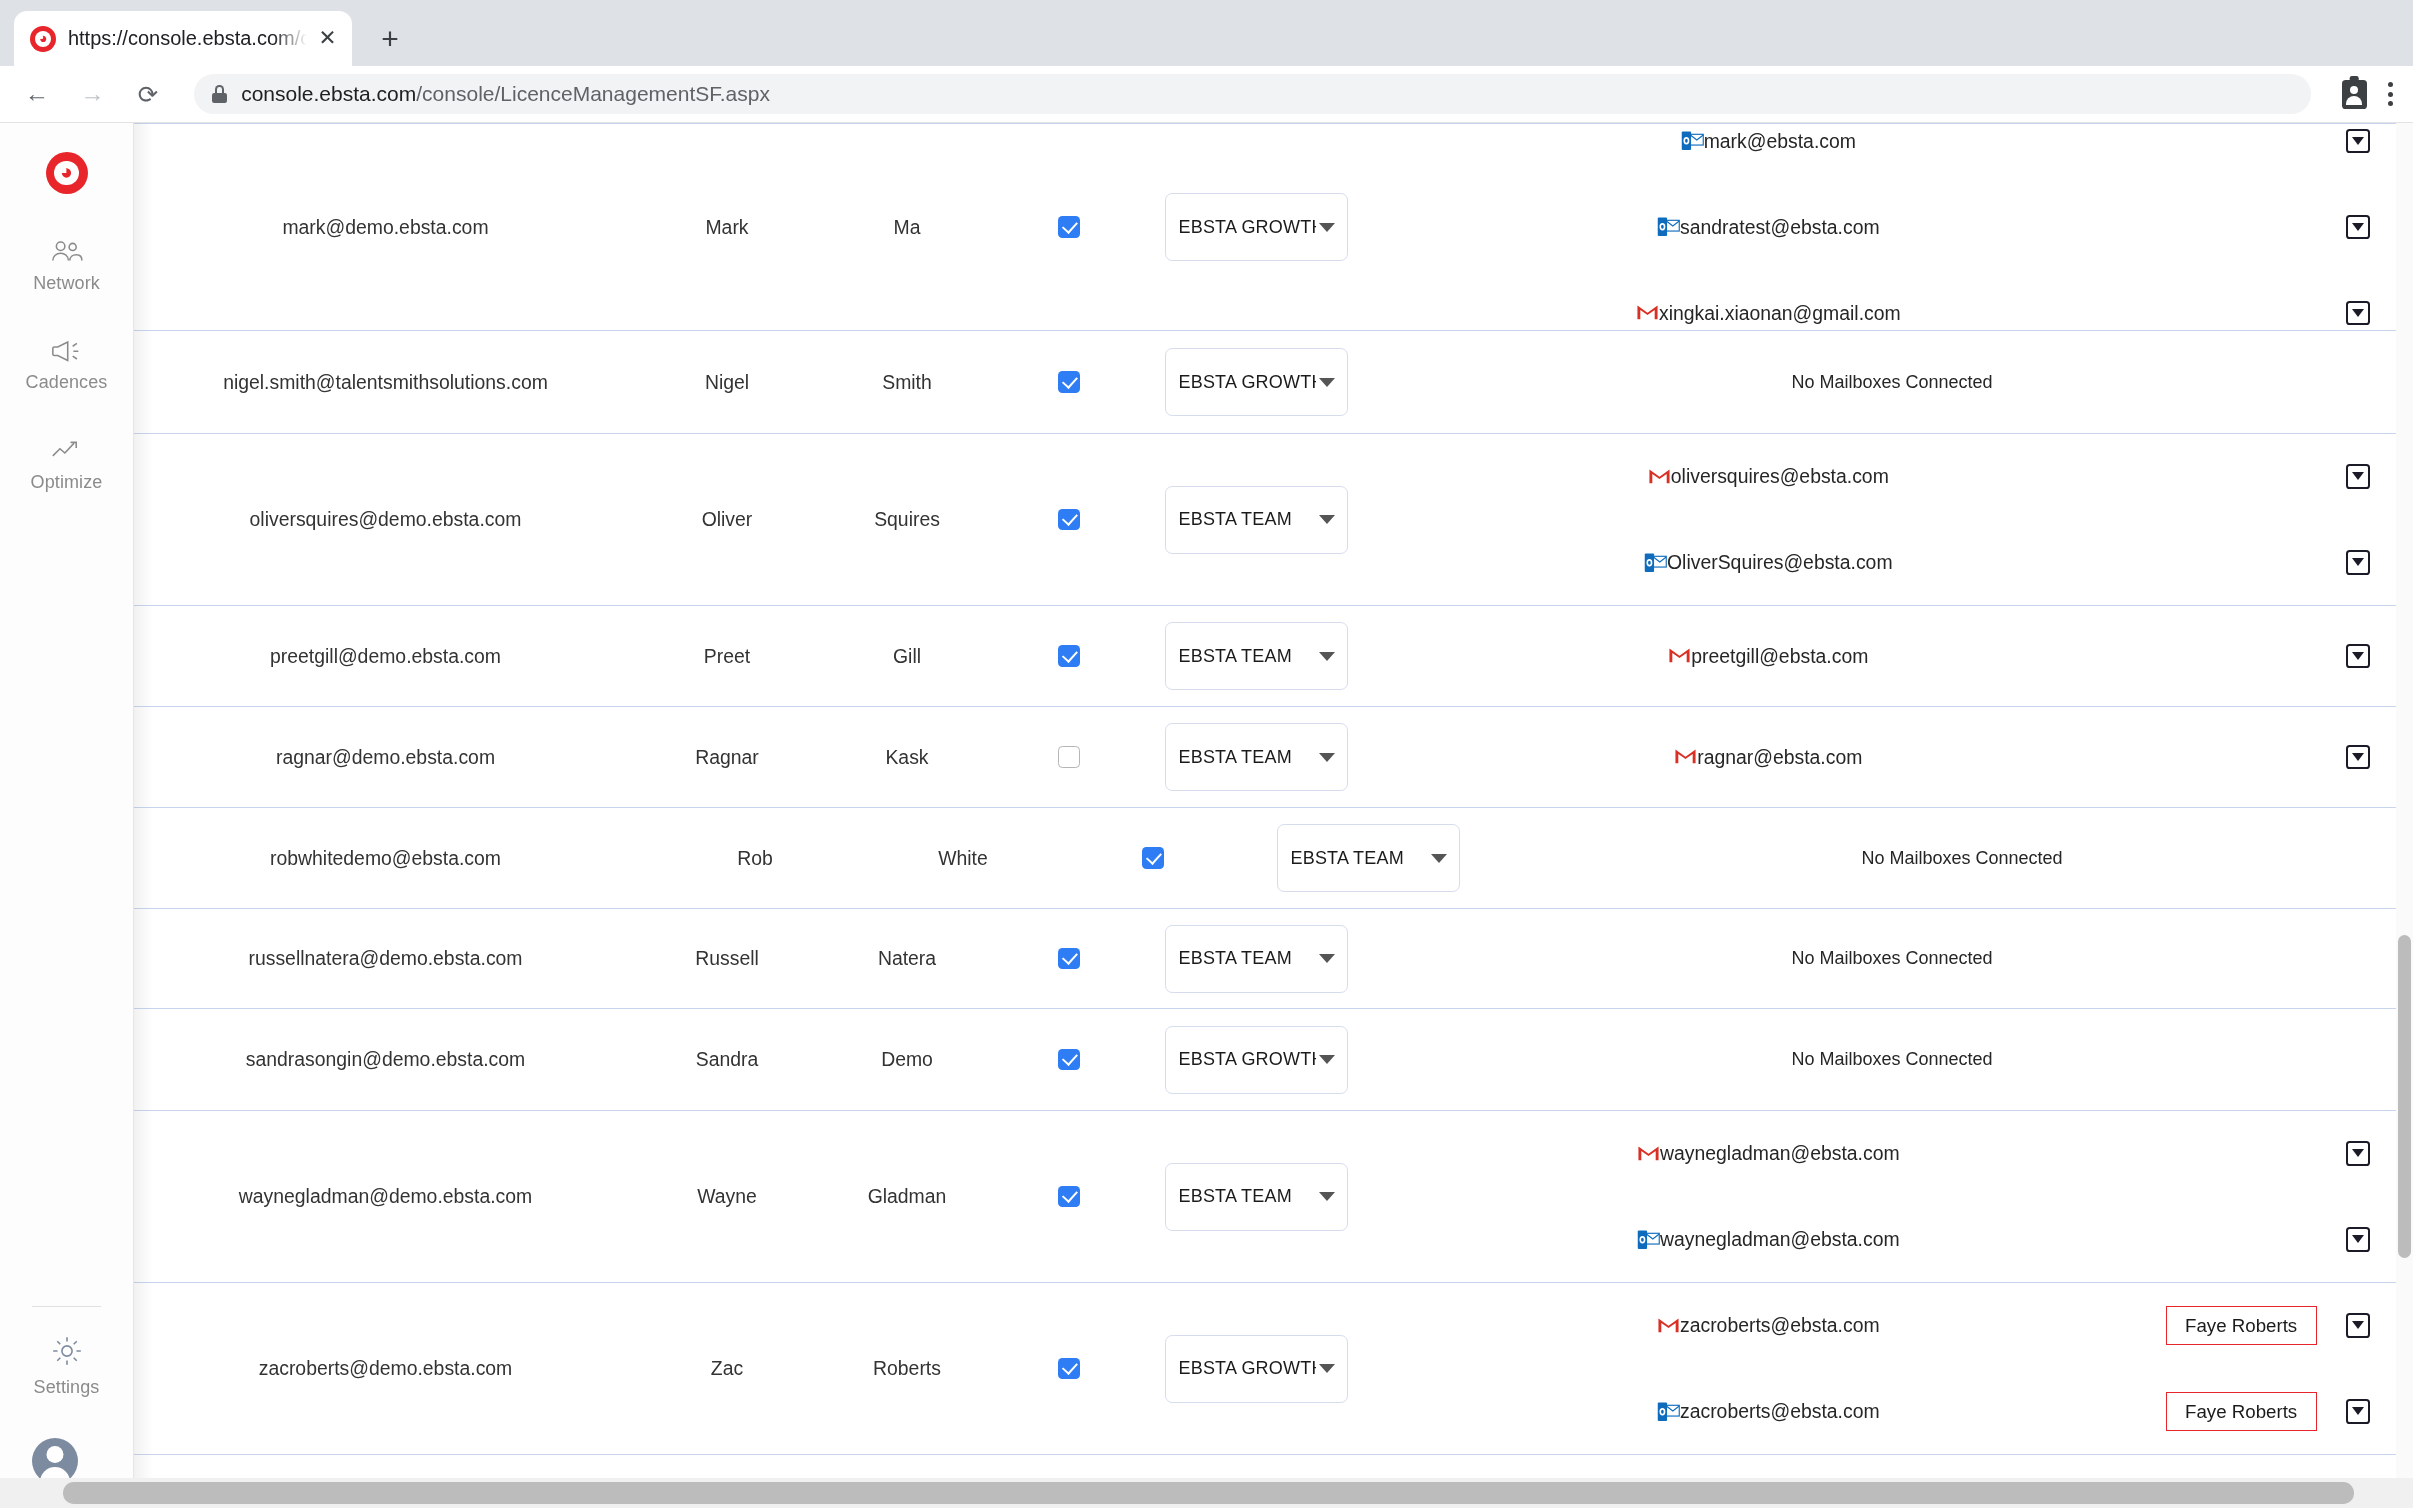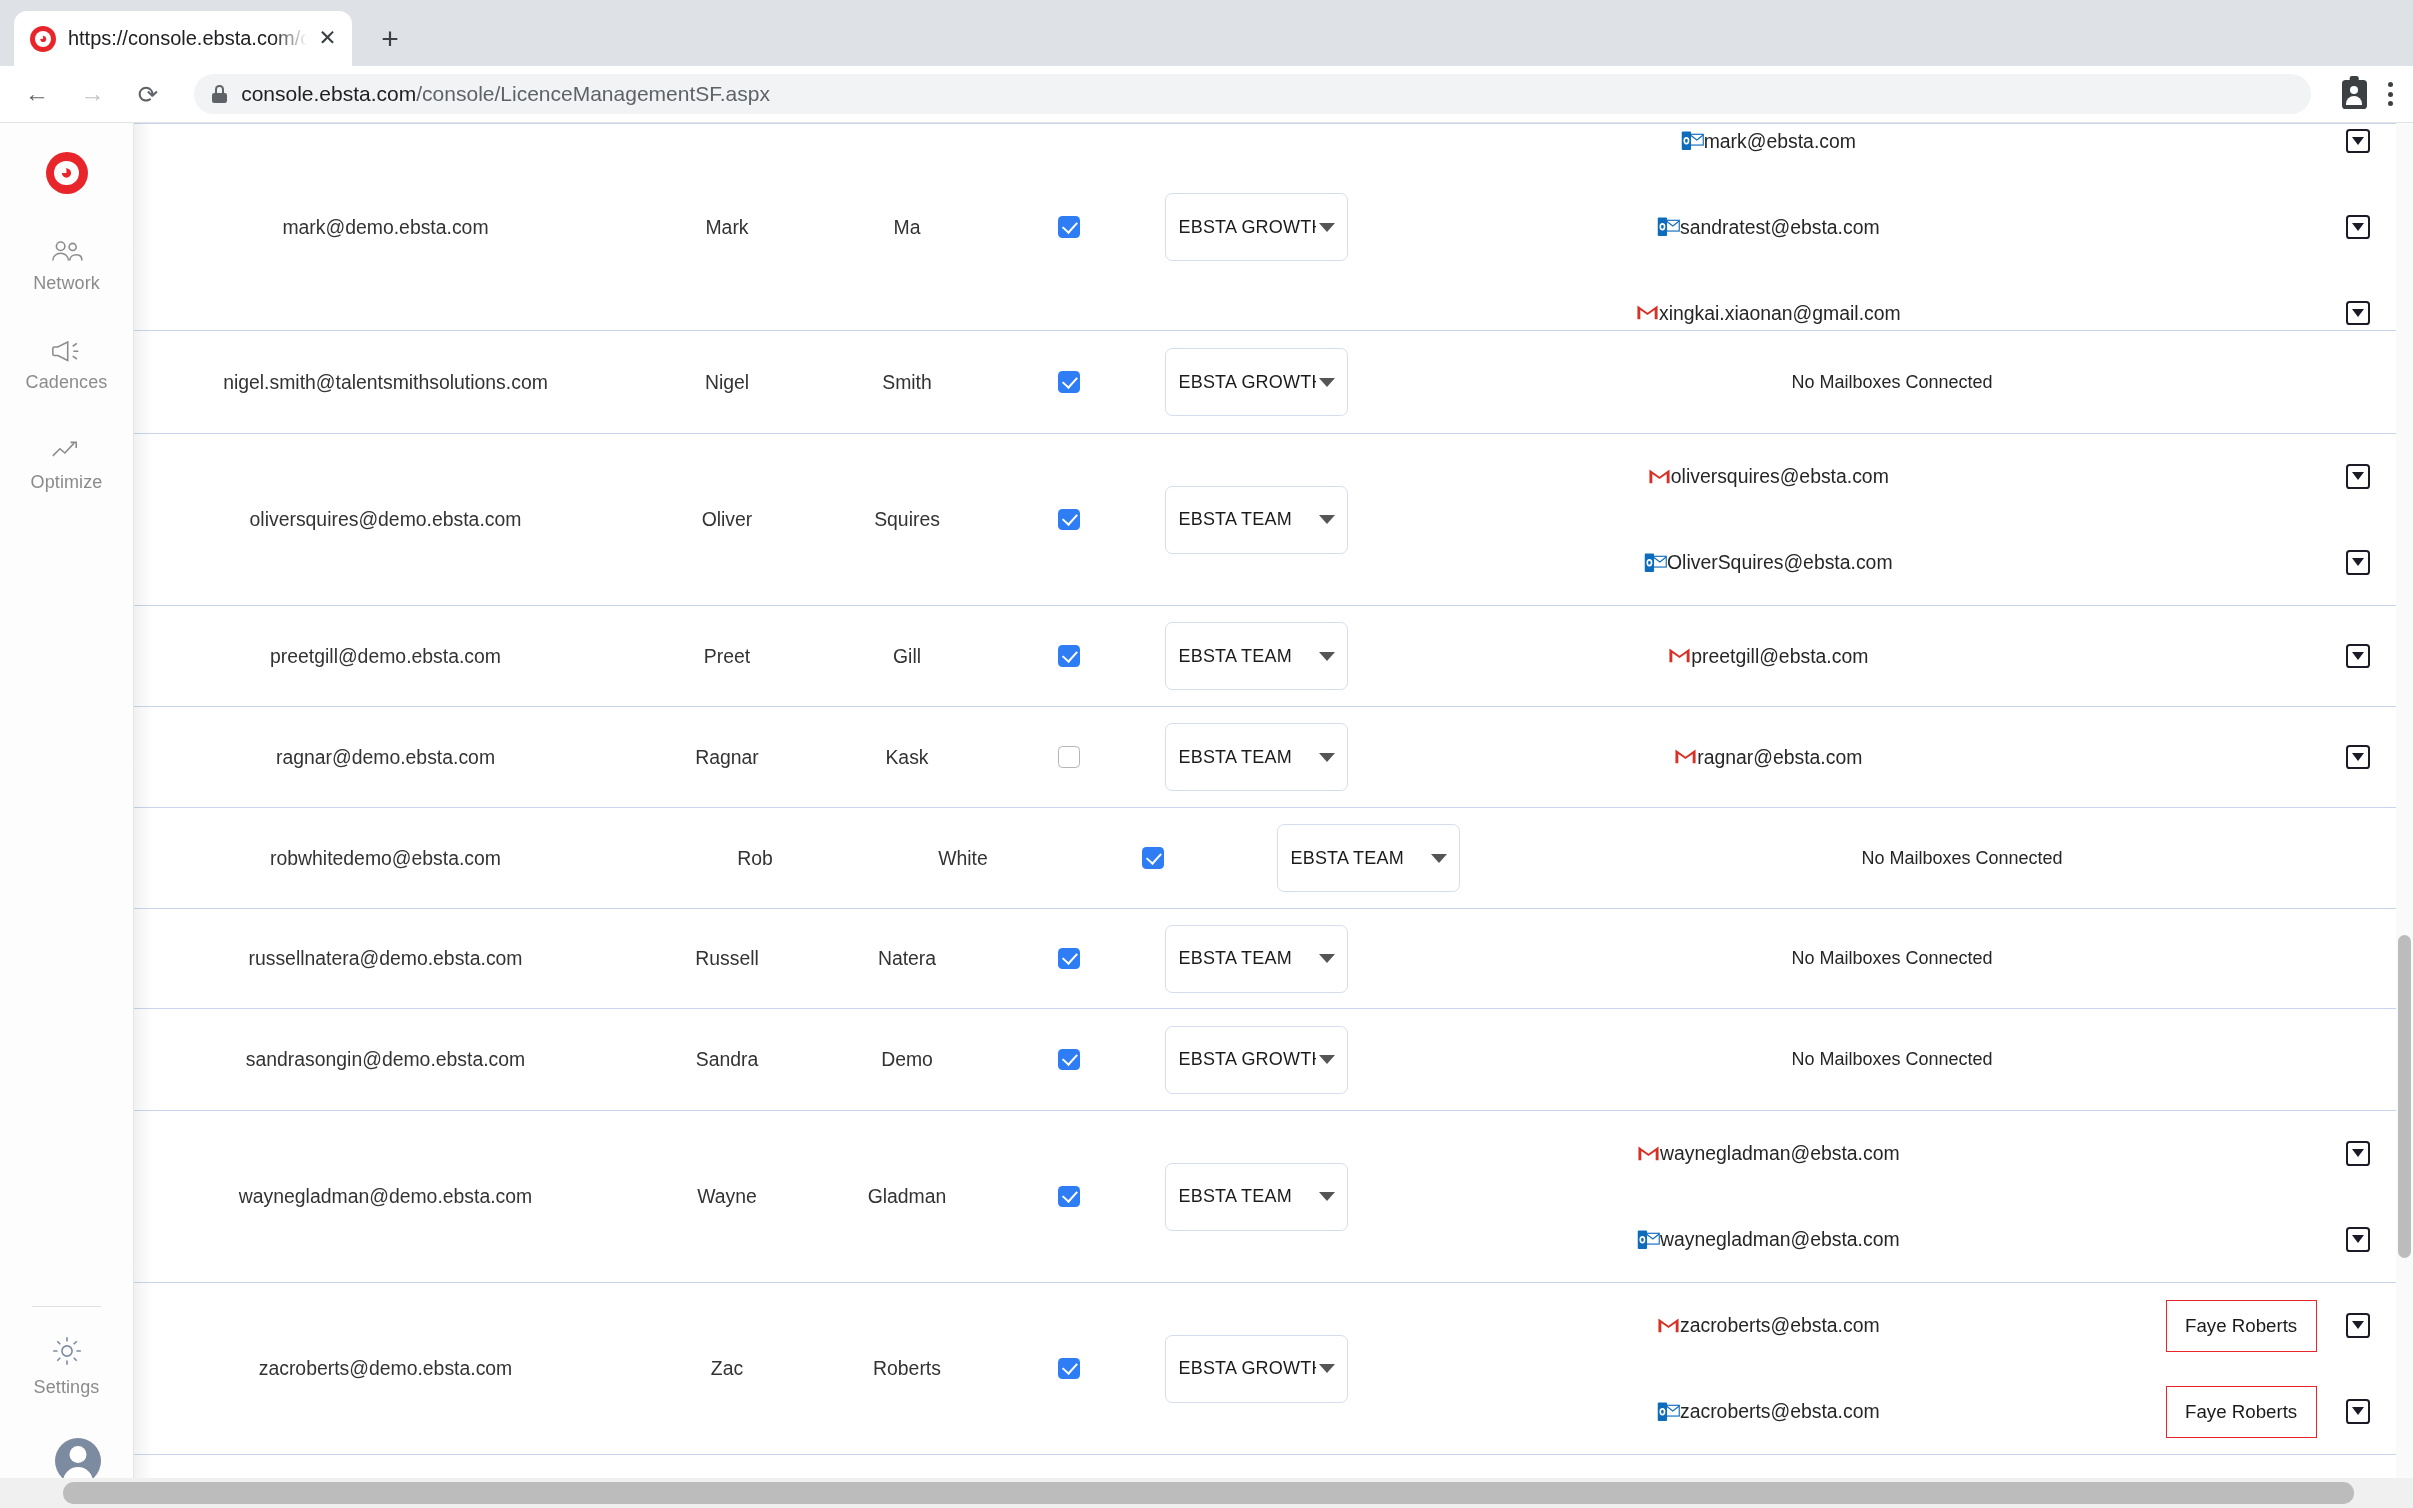--- a/index.html
+++ b/index.html
@@ -88,21 +88,21 @@
   .side-logo { margin-top: 29px; width: 42px; height: 42px; border-radius: 50%; background: #e8252a; display:flex;align-items:center;justify-content:center; position:relative;}
   .side-logo::after{content:"";width:24.4px;height:24.4px;border-radius:50%;background:#fdfdfd;}
   .side-logo .glyph{position:absolute;color:#e8252a;font-size:21.5px;line-height:1;font-weight:bold;}
   .side-item {
     margin-top: 45px; width: 100%;
     display: flex; flex-direction: column; align-items: center; gap: 7.2px;
     color: #8b8b8b;
   }
   .side-item .label { font-size: 18px; color: #8b8b8b; letter-spacing: 0.1px; }
   .side-spacer { flex: 1; }
-  .side-bottom { margin-bottom: 24.4px; display:flex; flex-direction:column; align-items:flex-end; }
+  .side-bottom { margin-bottom: 24.4px; display:flex; flex-direction:column; align-items:flex-start; }
   .side-divider { width: 69px; height: 0.7px; background: #e0e0e0; margin-bottom: 29px; }
   .avatar {
     margin-top: 40px; width: 46px; height: 46px; border-radius: 50%;
     background: #7d8ba1; position: relative; overflow: hidden;
   }
   .avatar .head { position:absolute; top:8.6px; left:50%; transform:translateX(-50%); width:17px;height:17px;border-radius:50%;background:#fff;}
   .avatar .torso { position:absolute; bottom:-2.2px; left:50%; transform:translateX(-50%); width:30px;height:18.7px;border-radius:15px 15px 0 0; background:#fff;}
 
   
   .table-area {
@@ -155,21 +155,21 @@
 
   .mailrow {
     display: flex; align-items: center; gap: 0;
     padding: 0; height: 86px;
   }
   .mail-left { flex: 1; display: flex; align-items: center; justify-content: center; }
   .mail-ico { width: 23px; height: 21.5px; flex: 0 0 auto; position: relative; }
   .mail-ico svg { display:block; }
   .mail-addr { font-size: 19.4px; color: #262626; white-space: nowrap; }
   .owner-badge {
-    width: 151px; height: 52px; border: 1.8px solid #e8252a; background:#fff;
+    width: 151px; height: 39px; border: 1.8px solid #e8252a; background:#fff;
     display: flex; align-items: center; justify-content: center;
     font-size: 18.7px; color: #1b1b1b; flex: 0 0 auto; margin-right: 29px;
   }
   .owner-slot { width: 151px; flex: 0 0 auto; margin-right: 29px; }
   .expand-btn {
     width: 24.4px; height: 24.4px; border: 2.9px solid #1b1b28; border-radius: 3.6px;
     display: flex; align-items: center; justify-content: center;
     flex: 0 0 auto; margin-right: 43px;
   }
   .expand-btn::after {

